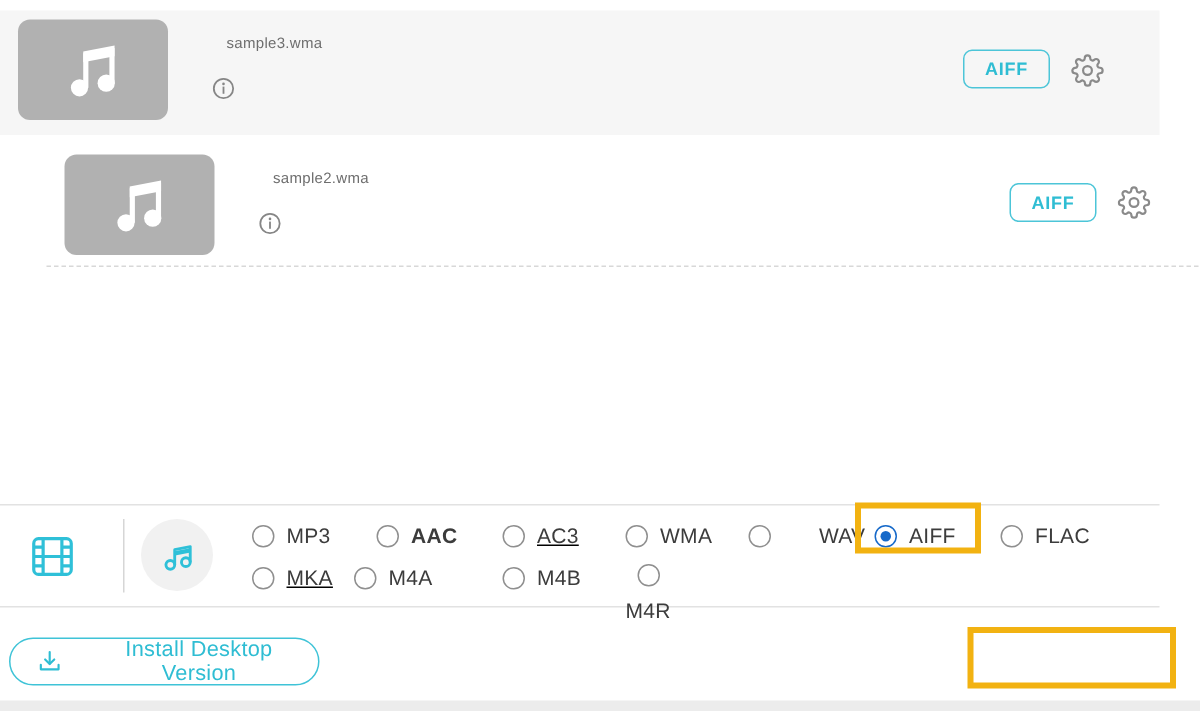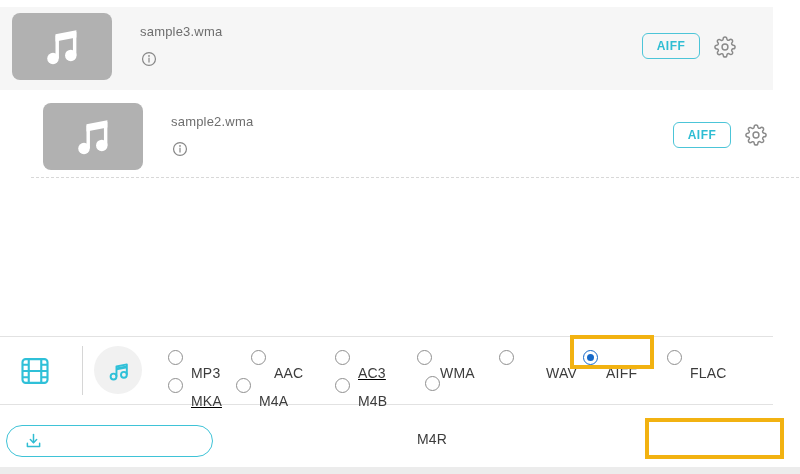--- a/index.html
+++ b/index.html
@@ -6,37 +6,37 @@
   #app{position:relative;width:800px;height:474px;background:#fff;overflow:hidden;
        font-family:"Liberation Sans","DejaVu Sans",sans-serif;-webkit-font-smoothing:antialiased;}
 
   
   .file-row{position:absolute;left:0;width:773px;}
   .row1{top:7px;height:83px;background:#f6f6f6;}
   .row2{top:90px;height:87px;background:#fff;border-bottom:1px dashed #d8d8d8;margin-left:31px;}
   .thumb{position:absolute;width:100px;height:67px;border-radius:8px;background:#b1b1b1;
          display:flex;align-items:center;justify-content:center;}
   .thumb svg{width:46px;height:46px;fill:#fff;}
-  .fname{position:absolute;left:140px;font-size:13px;color:#6e6e6e;letter-spacing:.2px;}
+  .fname{position:absolute;left:151px;font-size:10px;color:#6e6e6e;letter-spacing:.2px;}
   .info-ic{position:absolute;left:140px;width:18px;height:18px;}
   .chip{position:absolute;left:642px;width:58px;height:26px;border:1px solid #4cc5d8;border-radius:6px;
         background:transparent;color:#2fbdd3;font-size:12px;font-weight:bold;letter-spacing:.5px;
         font-family:"Liberation Sans",sans-serif;display:flex;align-items:center;justify-content:center;cursor:pointer;}
   .gear{position:absolute;left:714px;width:22px;height:22px;cursor:pointer;}
 
   
   .fmt-bar{position:absolute;left:0;top:336px;width:773px;height:67px;background:#fff;
            border-top:1px solid #e2e2e2;border-bottom:1px solid #e2e2e2;}
   .film-ic{position:absolute;left:20px;top:19px;width:30px;height:30px;cursor:pointer;}
   .vdiv{position:absolute;left:82px;top:9px;width:1px;height:49px;background:#d6d6d6;}
   .disc{position:absolute;left:94px;top:9px;width:48px;height:48px;border-radius:50%;background:#f1f1f1;
         display:flex;align-items:center;justify-content:center;cursor:pointer;}
   .disc svg{width:27px;height:27px;}
   .fmt{position:absolute;height:18px;display:flex;align-items:center;gap:8px;cursor:pointer;}
-  .fmt-label{font-size:14px;color:#3c3c3c;letter-spacing:.2px;margin-top:32px;}
+  .fmt-label{font-size:14px;color:#3c3c3c;letter-spacing:.2px;}
   .radio{width:13px;height:13px;border:1.5px solid #8f8f8f;border-radius:50%;background:#fff;
          flex:0 0 auto;display:flex;align-items:center;justify-content:center;}
   .radio.selected{border-color:#1669c9;}
   .radio .dot{width:7px;height:7px;border-radius:50%;background:#1669c9;}
 
   
   .hl{position:absolute;border:4px solid #f2b211;box-sizing:border-box;pointer-events:none;}
   .hl-aiff{left:570px;top:335px;width:84px;height:34px;}
   .hl-convert{left:645px;top:418px;width:139px;height:41px;}
 
@@ -122,21 +122,21 @@
           <path d="M10.2 17.4V8.4l9.2-1.8v9.2"></path>
           <path d="M10.2 10.6l9.2-1.8" stroke-width="2.6"></path>
         </g>
       </svg>
     </div>
 
     <div class="fmt" style="left:168px;top:11px;">
       <span class="radio"></span>
       <span class="fmt-label">MP3</span>
     </div>
-    <div class="fmt" style="left:251px;top:11px;">
+    <div class="fmt" style="left:251px;top:11px;font-weight:bold;">
       <span class="radio"></span>
       <span class="fmt-label">AAC</span>
     </div>
     <div class="fmt" style="left:335px;top:11px;text-decoration:underline;">
       <span class="radio"></span>
       <span class="fmt-label">AC3</span>
     </div>
     <div class="fmt" style="left:417px;top:11px;">
       <span class="radio"></span>
       <span class="fmt-label">WMA</span>
@@ -178,17 +178,18 @@
   <div class="hl hl-convert"></div>
 
   <button class="install-btn">
     <svg viewBox="0 0 24 24">
       <g fill="none" stroke="#2fbdd3" stroke-width="1.7" stroke-linecap="round" stroke-linejoin="round">
         <path d="M12 4v9.2"></path>
           <path d="M8.4 9.8l3.6 3.6 3.6-3.6"></path>
           <path d="M5 14v3.6h14V14"></path>
       </g>
     </svg>
+    <span class="install-label">Install Desktop Version</span>
   </button>
 
 
   <div class="bottom-strip"></div>
 </div>
 
 </body></html>

